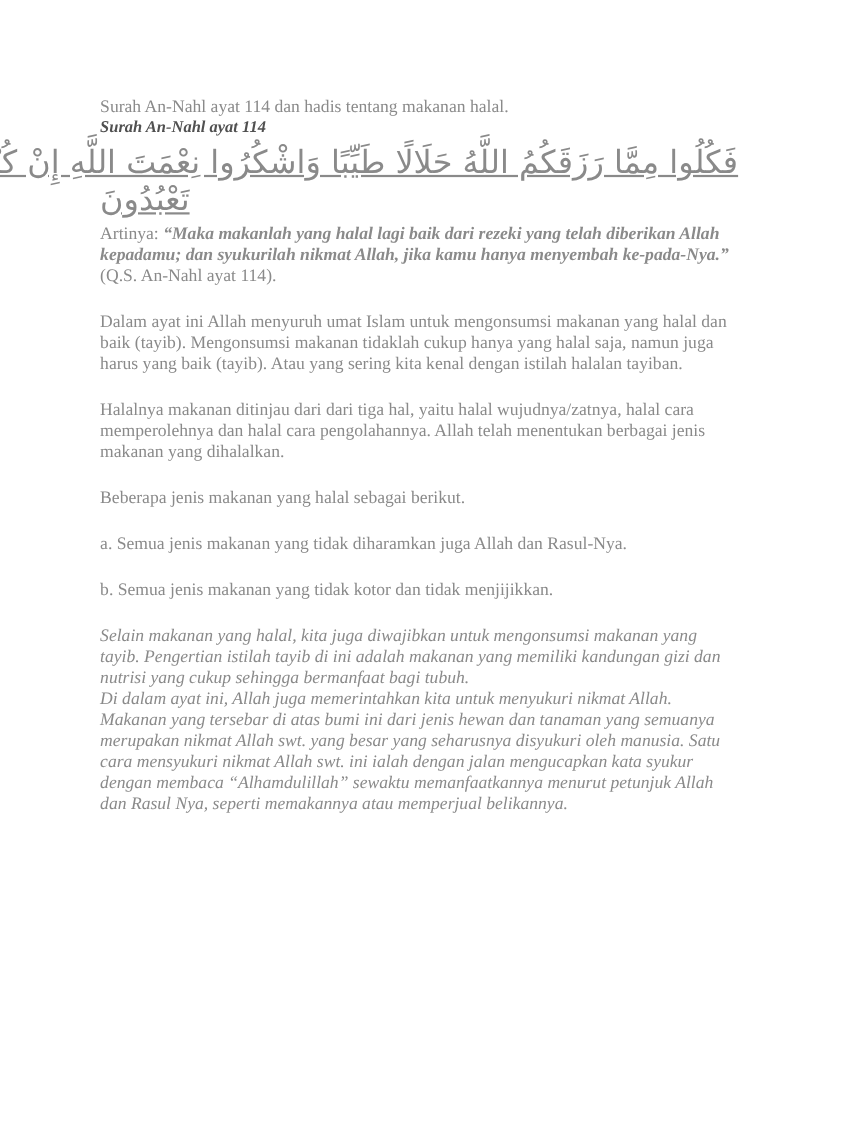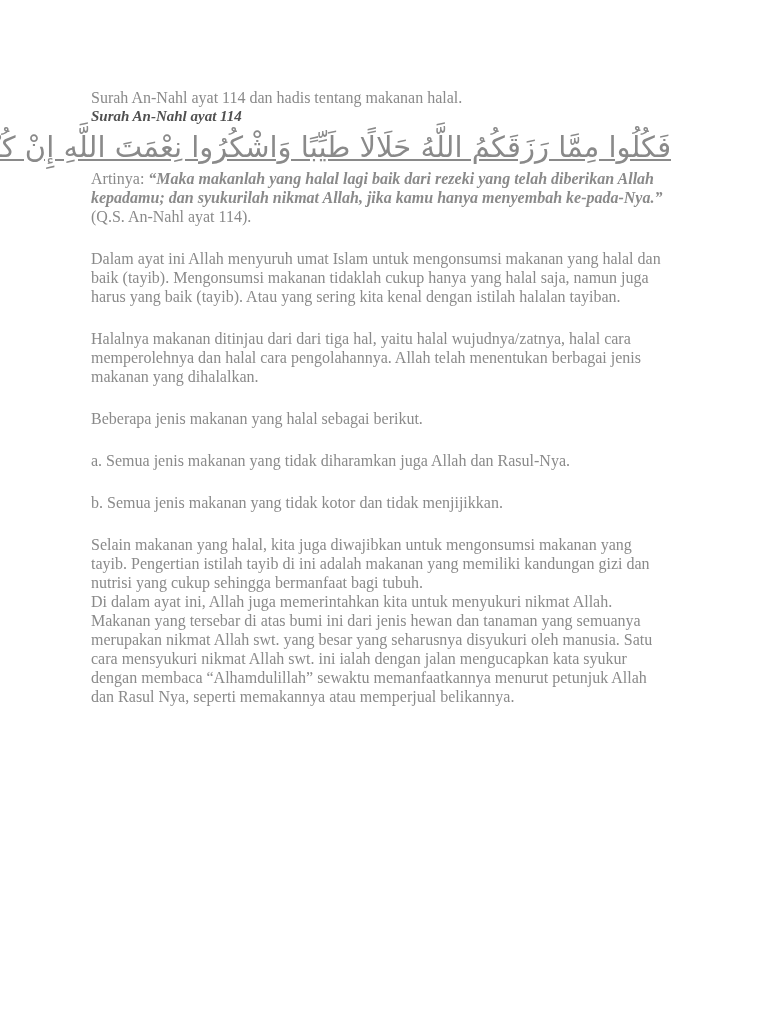--- a/index.html
+++ b/index.html
@@ -57,37 +57,39 @@
   }
   .para--tight {
     margin-top: 3px;
   }
   .para em {
     font-style: italic;
     font-weight: bold;
   }
   .closing-block {
     margin: 23px 0 0 0;
+    font-style: italic;
   }
   .closing-block p {
     margin: 0;
   }
 </style>
 </head>
 <body>
 
 <div class="page">
   <div class="content">
 
     <p class="intro-line">Surah An-Nahl ayat 114 dan hadis tentang makanan halal.</p>
 
     <h2 class="section-heading">Surah An-Nahl ayat 114</h2>
 
     <div class="arabic-verse">
       <div class="arabic-line">فَكُلُوا مِمَّا رَزَقَكُمُ اللَّهُ حَلَالًا طَيِّبًا وَاشْكُرُوا نِعْمَتَ اللَّهِ إِنْ كُنْتُمْ إِيَّاهُ</div>
+      <div class="arabic-line">تَعْبُدُونَ</div>
     </div>
 
     <p class="para para--tight"><span>Artinya: </span><em>“Maka makanlah yang halal lagi baik dari rezeki yang telah diberikan Allah kepadamu; dan syukurilah nikmat Allah, jika kamu hanya menyembah ke-pada-Nya.”</em><span> (Q.S. An-Nahl ayat 114).</span></p>
 
     <p class="para">Dalam ayat ini Allah menyuruh umat Islam untuk mengonsumsi makanan yang halal dan baik (tayib). Mengonsumsi makanan tidaklah cukup hanya yang halal saja, namun juga harus yang baik (tayib). Atau yang sering kita kenal dengan istilah halalan tayiban.</p>
 
     <p class="para">Halalnya makanan ditinjau dari dari tiga hal, yaitu halal wujudnya/zatnya, halal cara memperolehnya dan halal cara pengolahannya. Allah telah menentukan berbagai jenis makanan yang dihalalkan.</p>
 
     <p class="para">Beberapa jenis makanan yang halal sebagai berikut.</p>
 

